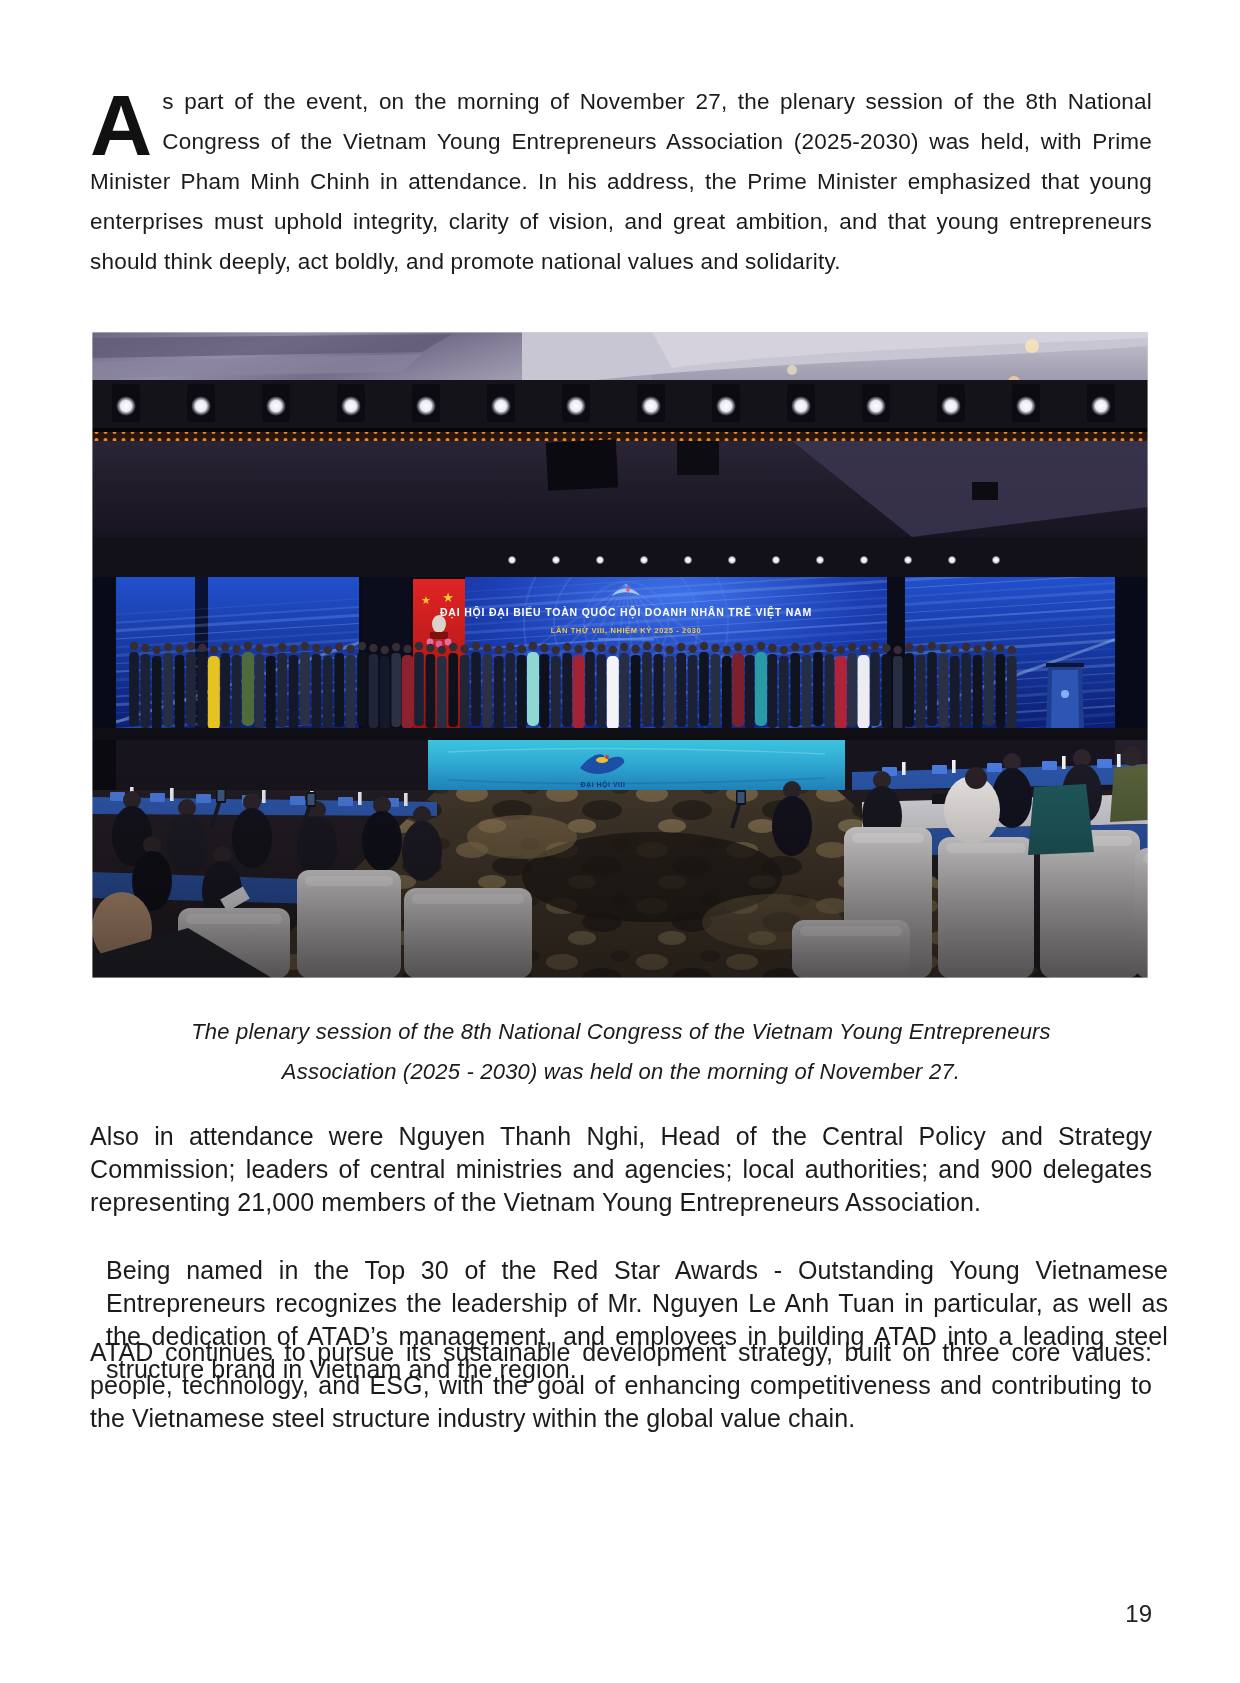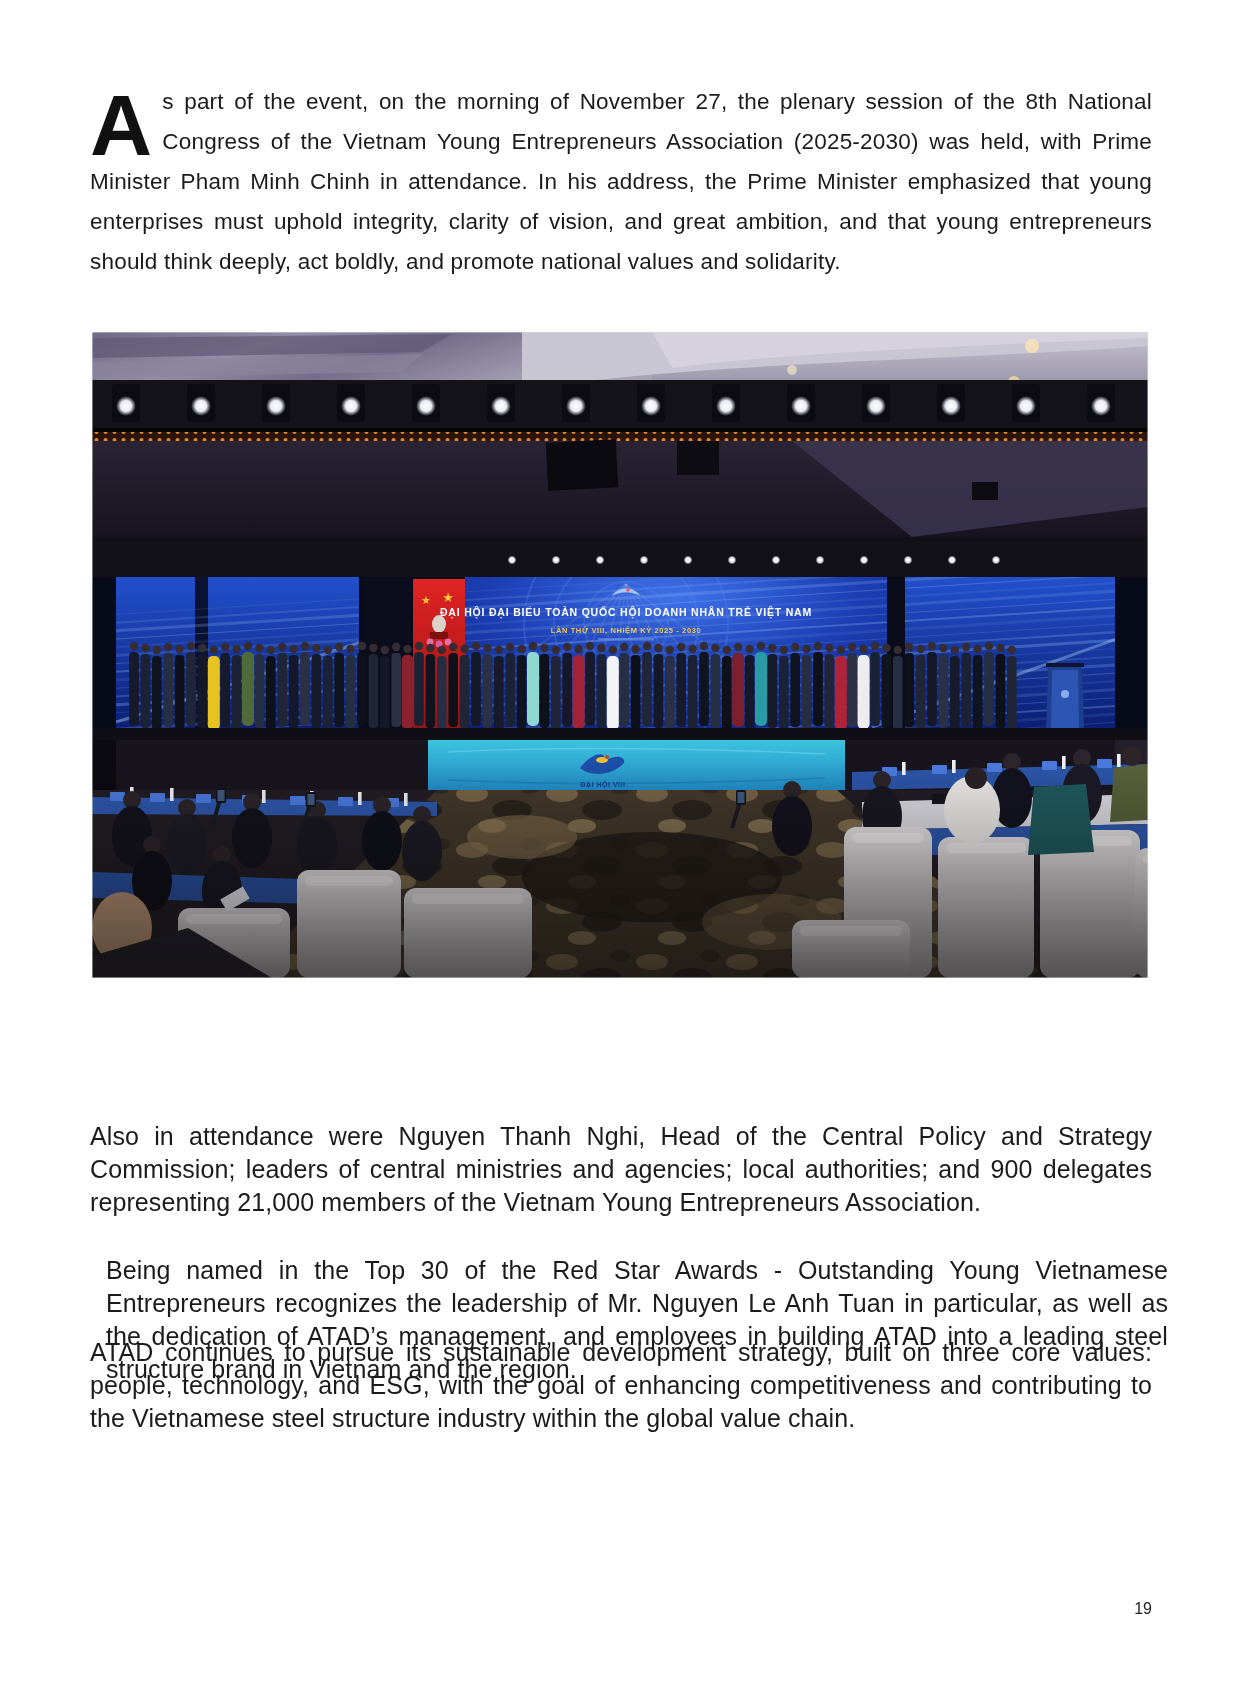--- a/index.html
+++ b/index.html
@@ -8,21 +8,21 @@
   .block{position:absolute;left:90px;width:1062px;}
   .p1{top:82px;font-size:22.5px;line-height:40px;text-align:justify;letter-spacing:.2px;}
   .dropcap{float:left;font-size:86px;line-height:74px;font-weight:bold;margin:6px 10px 0 0;color:#111;}
   .photo-wrap{position:absolute;left:92px;top:332px;width:1056px;height:646px;}
   .photo-wrap svg{display:block;width:100%;height:100%;}
   .caption{top:1012px;font-size:22px;line-height:40px;font-style:italic;text-align:center;letter-spacing:.2px;}
   .body-p{font-size:25px;line-height:33px;text-align:justify;letter-spacing:.1px;}
   .p2{top:1120px;}
   .p3{top:1254px;margin-left:16px;}
   .p4{top:1336px;}
-  .pagenum{top:1600px;text-align:right;font-size:16px;color:#222;}
+  .pagenum{top:1600px;text-align:right;font-size:24px;color:#222;}
   svg text{font-family:"Liberation Sans",sans-serif;}
 </style>
 </head>
 <body>
 
 <div class="page">
 
   <div class="block p1">
     <span class="dropcap">A</span><span>s part of the event, on the morning of November 27, the plenary session of the 8th National Congress of the Vietnam Young Entrepreneurs Association (2025-2030) was held, with Prime Minister Pham Minh Chinh in attendance. In his address, the Prime Minister emphasized that young enterprises must uphold integrity, clarity of vision, and great ambition, and that young entrepreneurs should think deeply, act boldly, and promote national values and solidarity.</span>
   </div>
@@ -524,19 +524,23 @@
         <polygon points="942,455 994,452 1002,520 936,523" fill="#1f5a5e"></polygon>
         <polygon points="1022,436 1056,432 1056,488 1018,490" fill="#57613a"></polygon>
         <circle cx="1040" cy="424" r="10" fill="#2c2428"></circle>
       </g>
 
       <rect x="0" y="430" width="1056" height="216" fill="url(#vign)"></rect>
       <rect x="0" y="0" width="1056" height="646" fill="none" stroke="#d8d8d8" stroke-width="1"></rect>
     </svg>
   </div>
 
+  <div class="block caption">
+    <div>The plenary session of the 8th National Congress of the Vietnam Young Entrepreneurs</div>
+    <div>Association (2025 - 2030) was held on the morning of November 27.</div>
+  </div>
 
   <div class="block body-p p2">Also in attendance were Nguyen Thanh Nghi, Head of the Central Policy and Strategy Commission; leaders of central ministries and agencies; local authorities; and 900 delegates representing 21,000 members of the Vietnam Young Entrepreneurs Association.</div>
   <div class="block body-p p3">Being named in the Top 30 of the Red Star Awards - Outstanding Young Vietnamese Entrepreneurs recognizes the leadership of Mr. Nguyen Le Anh Tuan in particular, as well as the dedication of ATAD’s management, and employees in building ATAD into a leading steel structure brand in Vietnam and the region.</div>
   <div class="block body-p p4">ATAD continues to pursue its sustainable development strategy, built on three core values: people, technology, and ESG, with the goal of enhancing competitiveness and contributing to the Vietnamese steel structure industry within the global value chain.</div>
 
   <div class="block pagenum">19</div>
 </div>
 
 </body></html>

